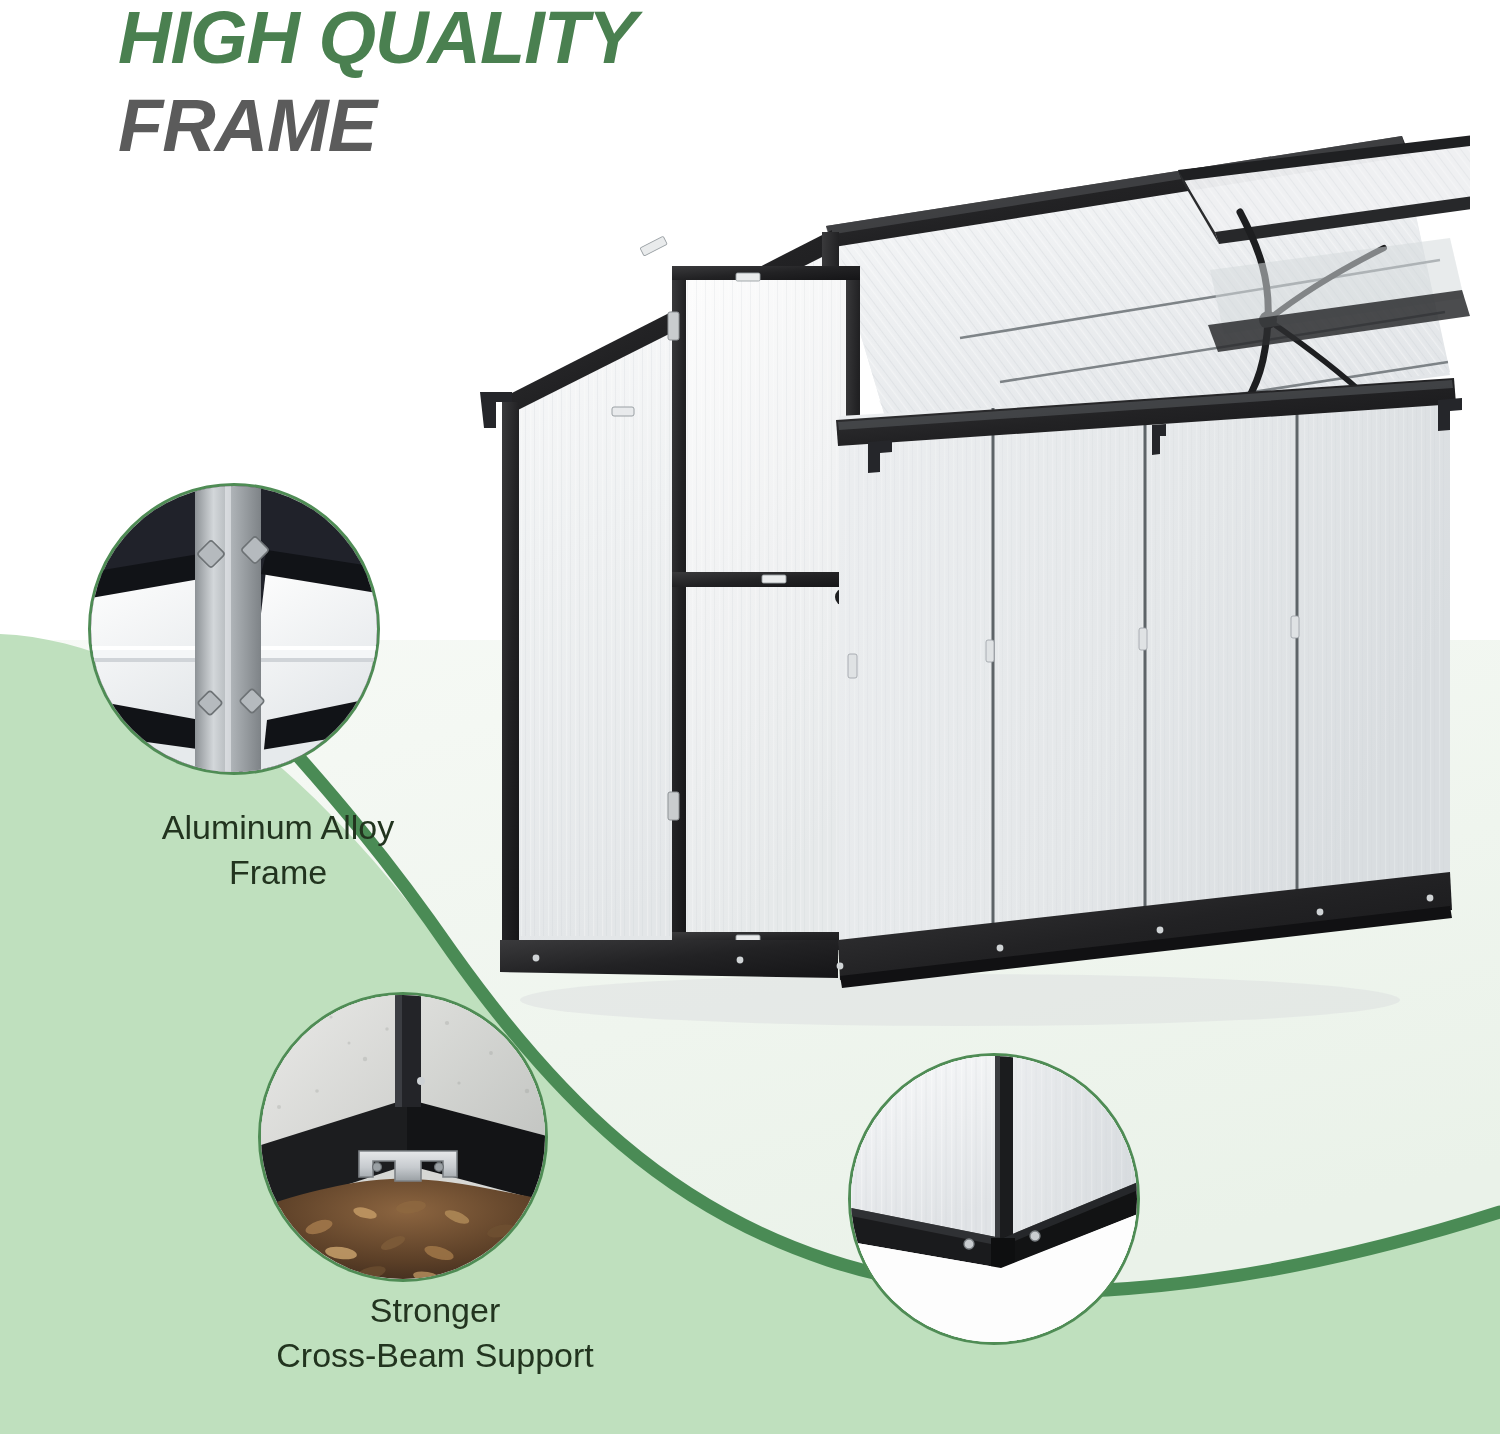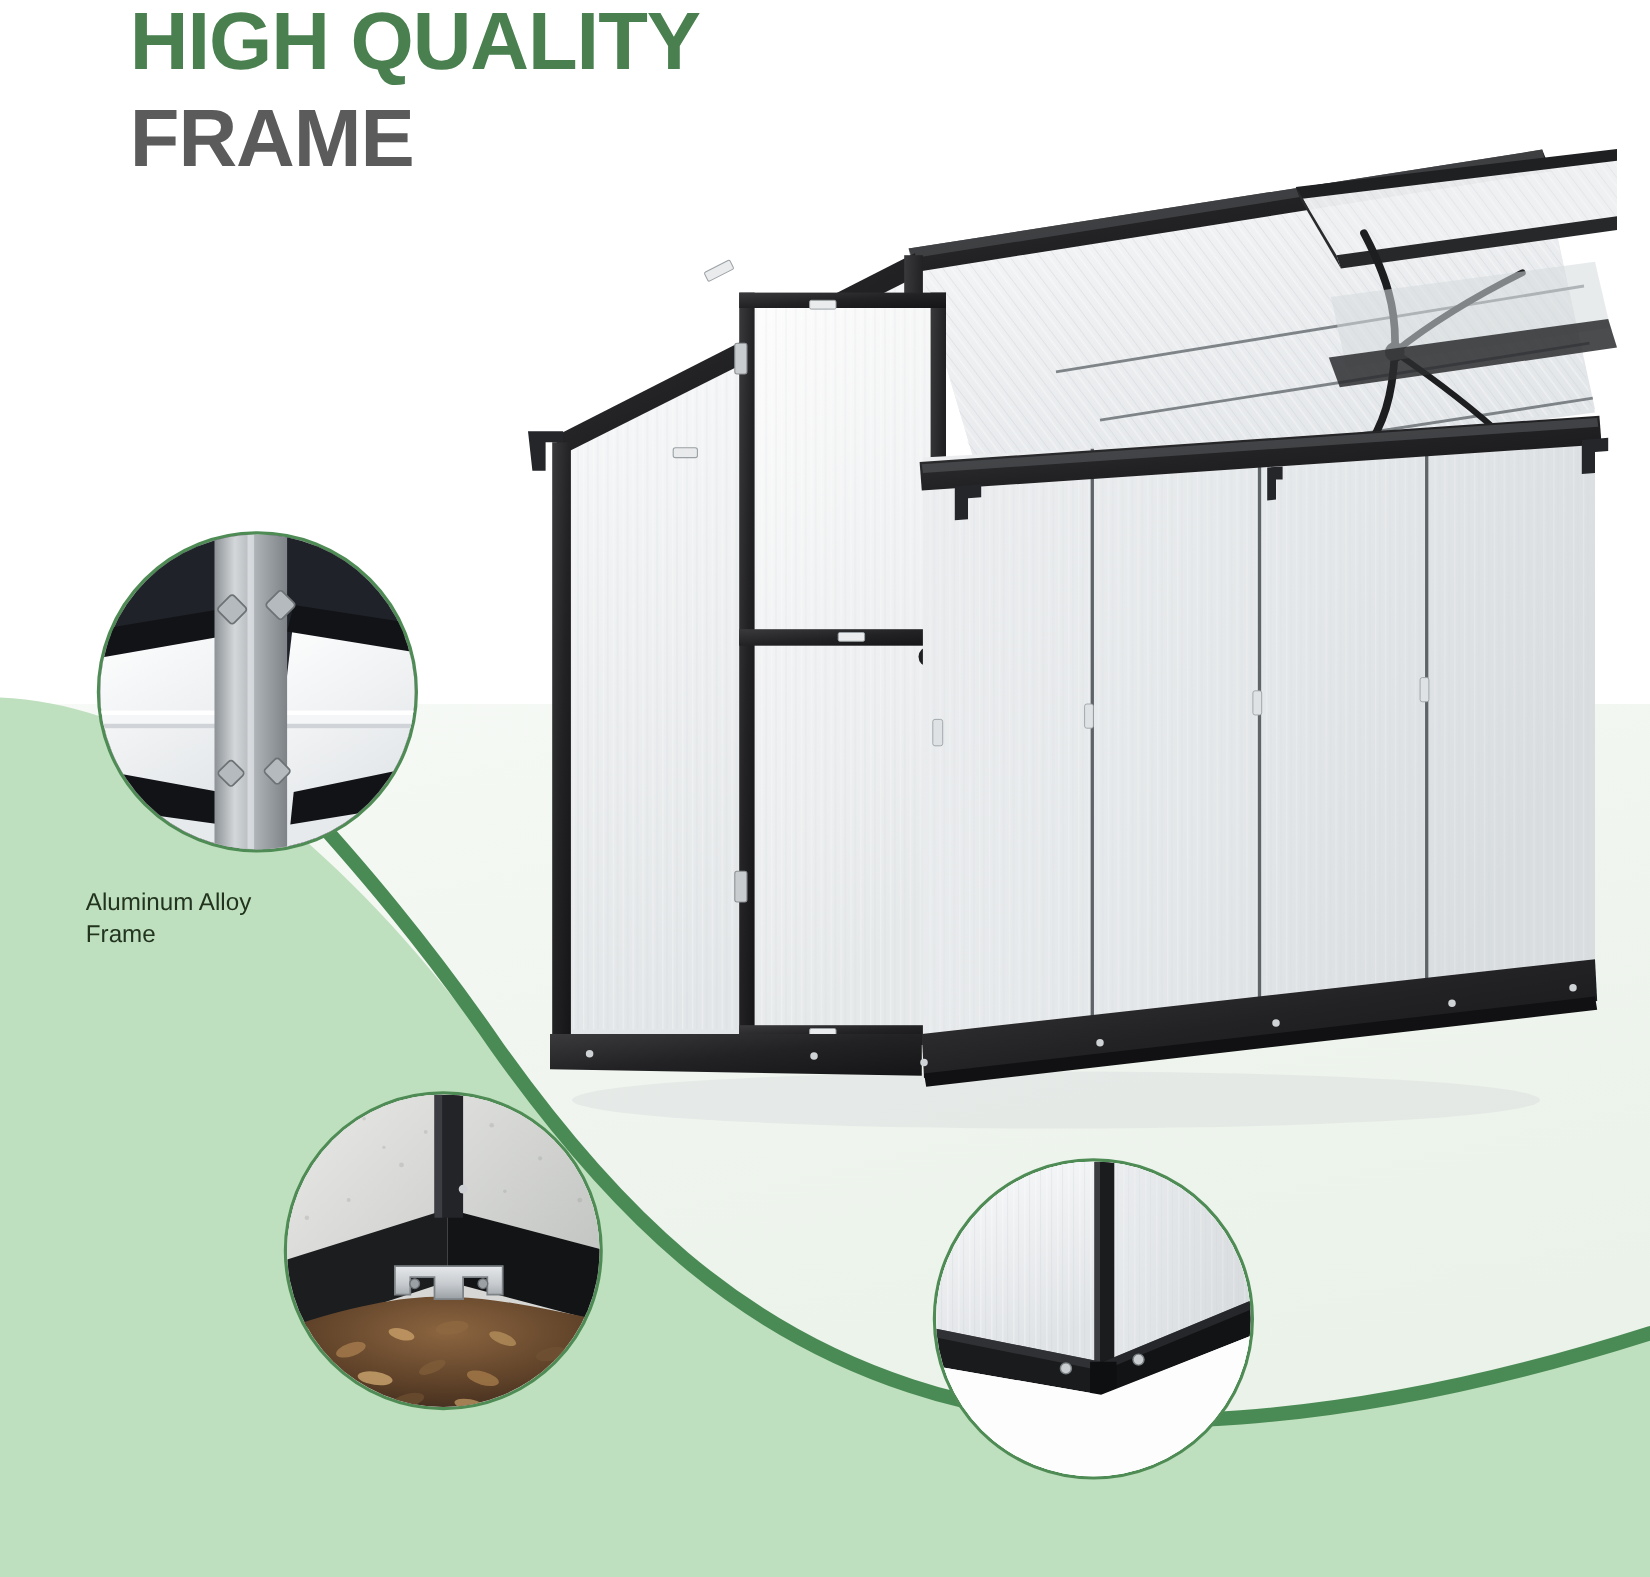--- a/index.html
+++ b/index.html
@@ -30,20 +30,21 @@
     left: 118px;
     top: 2px;
     line-height: 0.97;
     letter-spacing: -1px;
   }
   .headline-line {
     display: block;
     font-size: 74px;
     font-weight: 700;
     white-space: nowrap;
+    font-style: italic;
   }
   .headline-line.l1 { color: #4a8050; }
   .headline-line.l2 { color: #5b5b5b; margin-top: 16px; }
 
   
   #product-photo {
     position: absolute;
     left: 440px;
     top: 120px;
     width: 1030px;
@@ -58,23 +59,23 @@
     border: 3px solid #4f8c55;
     box-sizing: border-box;
     background: #fff;
   }
   .callout svg { display: block; }
 
   
   .caption {
     position: absolute;
     color: #22341f;
-    font-size: 22px;
+    font-size: 34px;
     line-height: 1.32;
-    text-align: left;
+    text-align: center;
     white-space: pre-line;
   }
 
   #caption-aluminum { left: 78px;  top: 805px;  width: 400px; }
   #caption-crossbeam{ left: 205px; top: 1288px; width: 460px; }
   #caption-steelbase{ left: 770px; top: 1355px; width: 450px; }
 </style>
 </head>
 <body>
 
@@ -385,20 +386,22 @@
 
       <g>
         <path d="M 98,156 L 98,182 L 112,182 L 112,166 L 134,166 L 134,186
                  L 160,186 L 160,166 L 182,166 L 182,182 L 196,182 L 196,156 Z" fill="url(#bracketMetal)" stroke="#7d8286" stroke-width="1.6"></path>
         <circle cx="116" cy="172" r="4.4" fill="#9aa0a4" stroke="#6b7074" stroke-width="1.2"></circle>
         <circle cx="178" cy="172" r="4.4" fill="#9aa0a4" stroke="#6b7074" stroke-width="1.2"></circle>
       </g>
     </svg>
   </div>
 
+  <div class="caption" id="caption-crossbeam">Stronger
+Cross-Beam Support</div>
 
   <div class="callout" style="left:848px; top:1053px; width:292px; height:292px;">
     <svg viewBox="0 0 292 292" width="292" height="292" xmlns="http://www.w3.org/2000/svg">
       <defs>
         <linearGradient id="glazeL2" x1="0" y1="0" x2="0.3" y2="1">
           <stop offset="0%" stop-color="#f8f9fa"></stop>
           <stop offset="100%" stop-color="#e0e3e6"></stop>
         </linearGradient>
         <linearGradient id="glazeR2" x1="0" y1="0" x2="1" y2="0.5">
           <stop offset="0%" stop-color="#eceef0"></stop>

